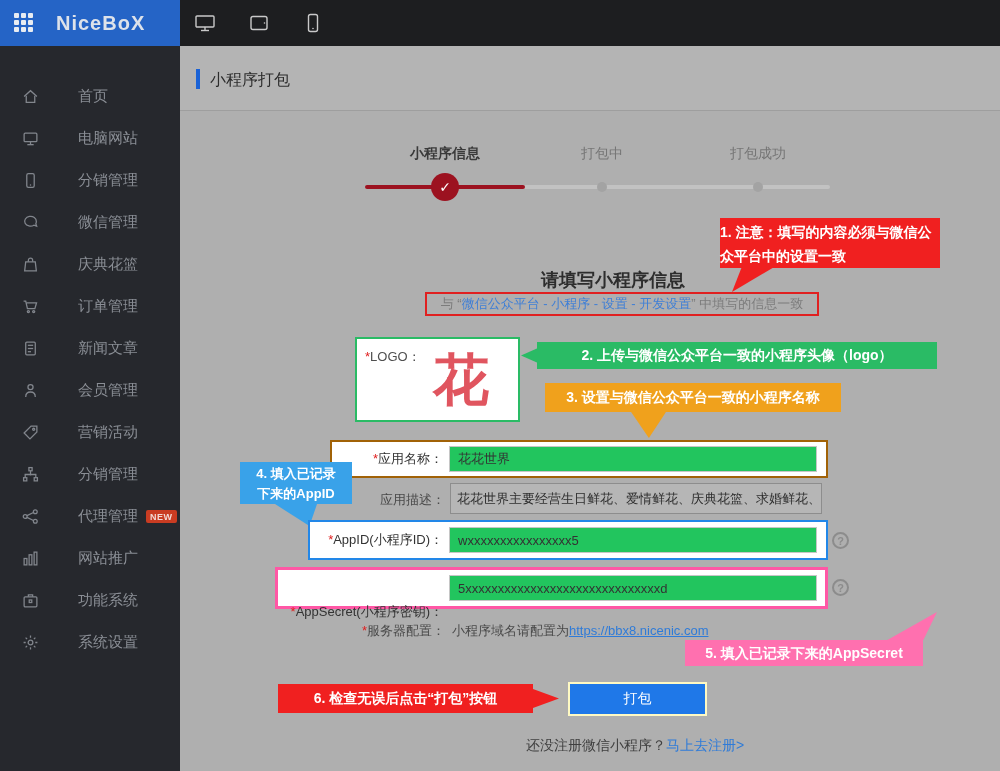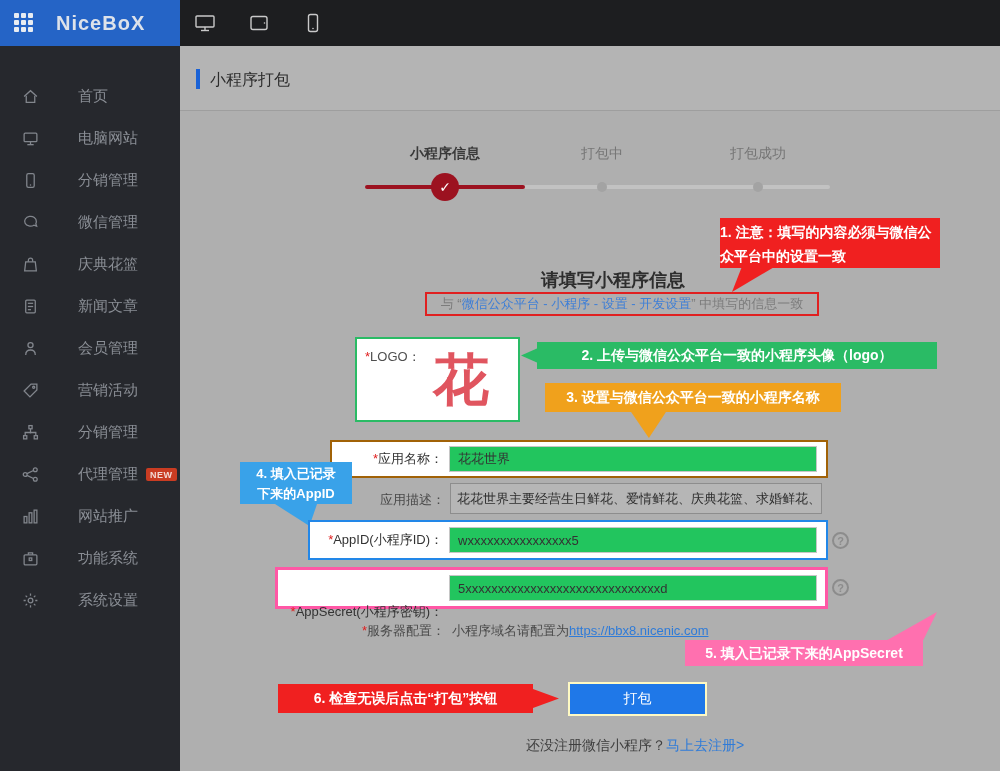--- a/index.html
+++ b/index.html
@@ -179,20 +179,30 @@
           <svg width="17" height="17" viewBox="0 0 16 16" fill="none" stroke="#82868d" stroke-width="1.2">
             <path d="M3.5 5.5h9l1 8.5h-11z"></path>
             <path d="M6 5.5V4a2 2 0 0 1 4 0v1.5"></path>
           </svg>
         </span>
       <span class="slabel">庆典花篮</span>
     </div>
     <div class="side-item">
       <span class="sicon">
           <svg width="17" height="17" viewBox="0 0 16 16" fill="none" stroke="#82868d" stroke-width="1.2">
+            <path d="M1.5 3h2l1.6 7h7l1.6-5.5H4.5"></path>
+            <circle cx="6" cy="12.8" r="1"></circle>
+            <circle cx="11" cy="12.8" r="1"></circle>
+          </svg>
+        </span>
+      <span class="slabel">订单管理</span>
+    </div>
+    <div class="side-item">
+      <span class="sicon">
+          <svg width="17" height="17" viewBox="0 0 16 16" fill="none" stroke="#82868d" stroke-width="1.2">
             <rect x="3.5" y="2" width="9" height="12" rx="1"></rect>
             <line x1="5.5" y1="5" x2="10.5" y2="5"></line>
             <line x1="5.5" y1="8" x2="10.5" y2="8"></line>
             <line x1="5.5" y1="11" x2="8.5" y2="11"></line>
           </svg>
         </span>
       <span class="slabel">新闻文章</span>
     </div>
     <div class="side-item">
       <span class="sicon">

